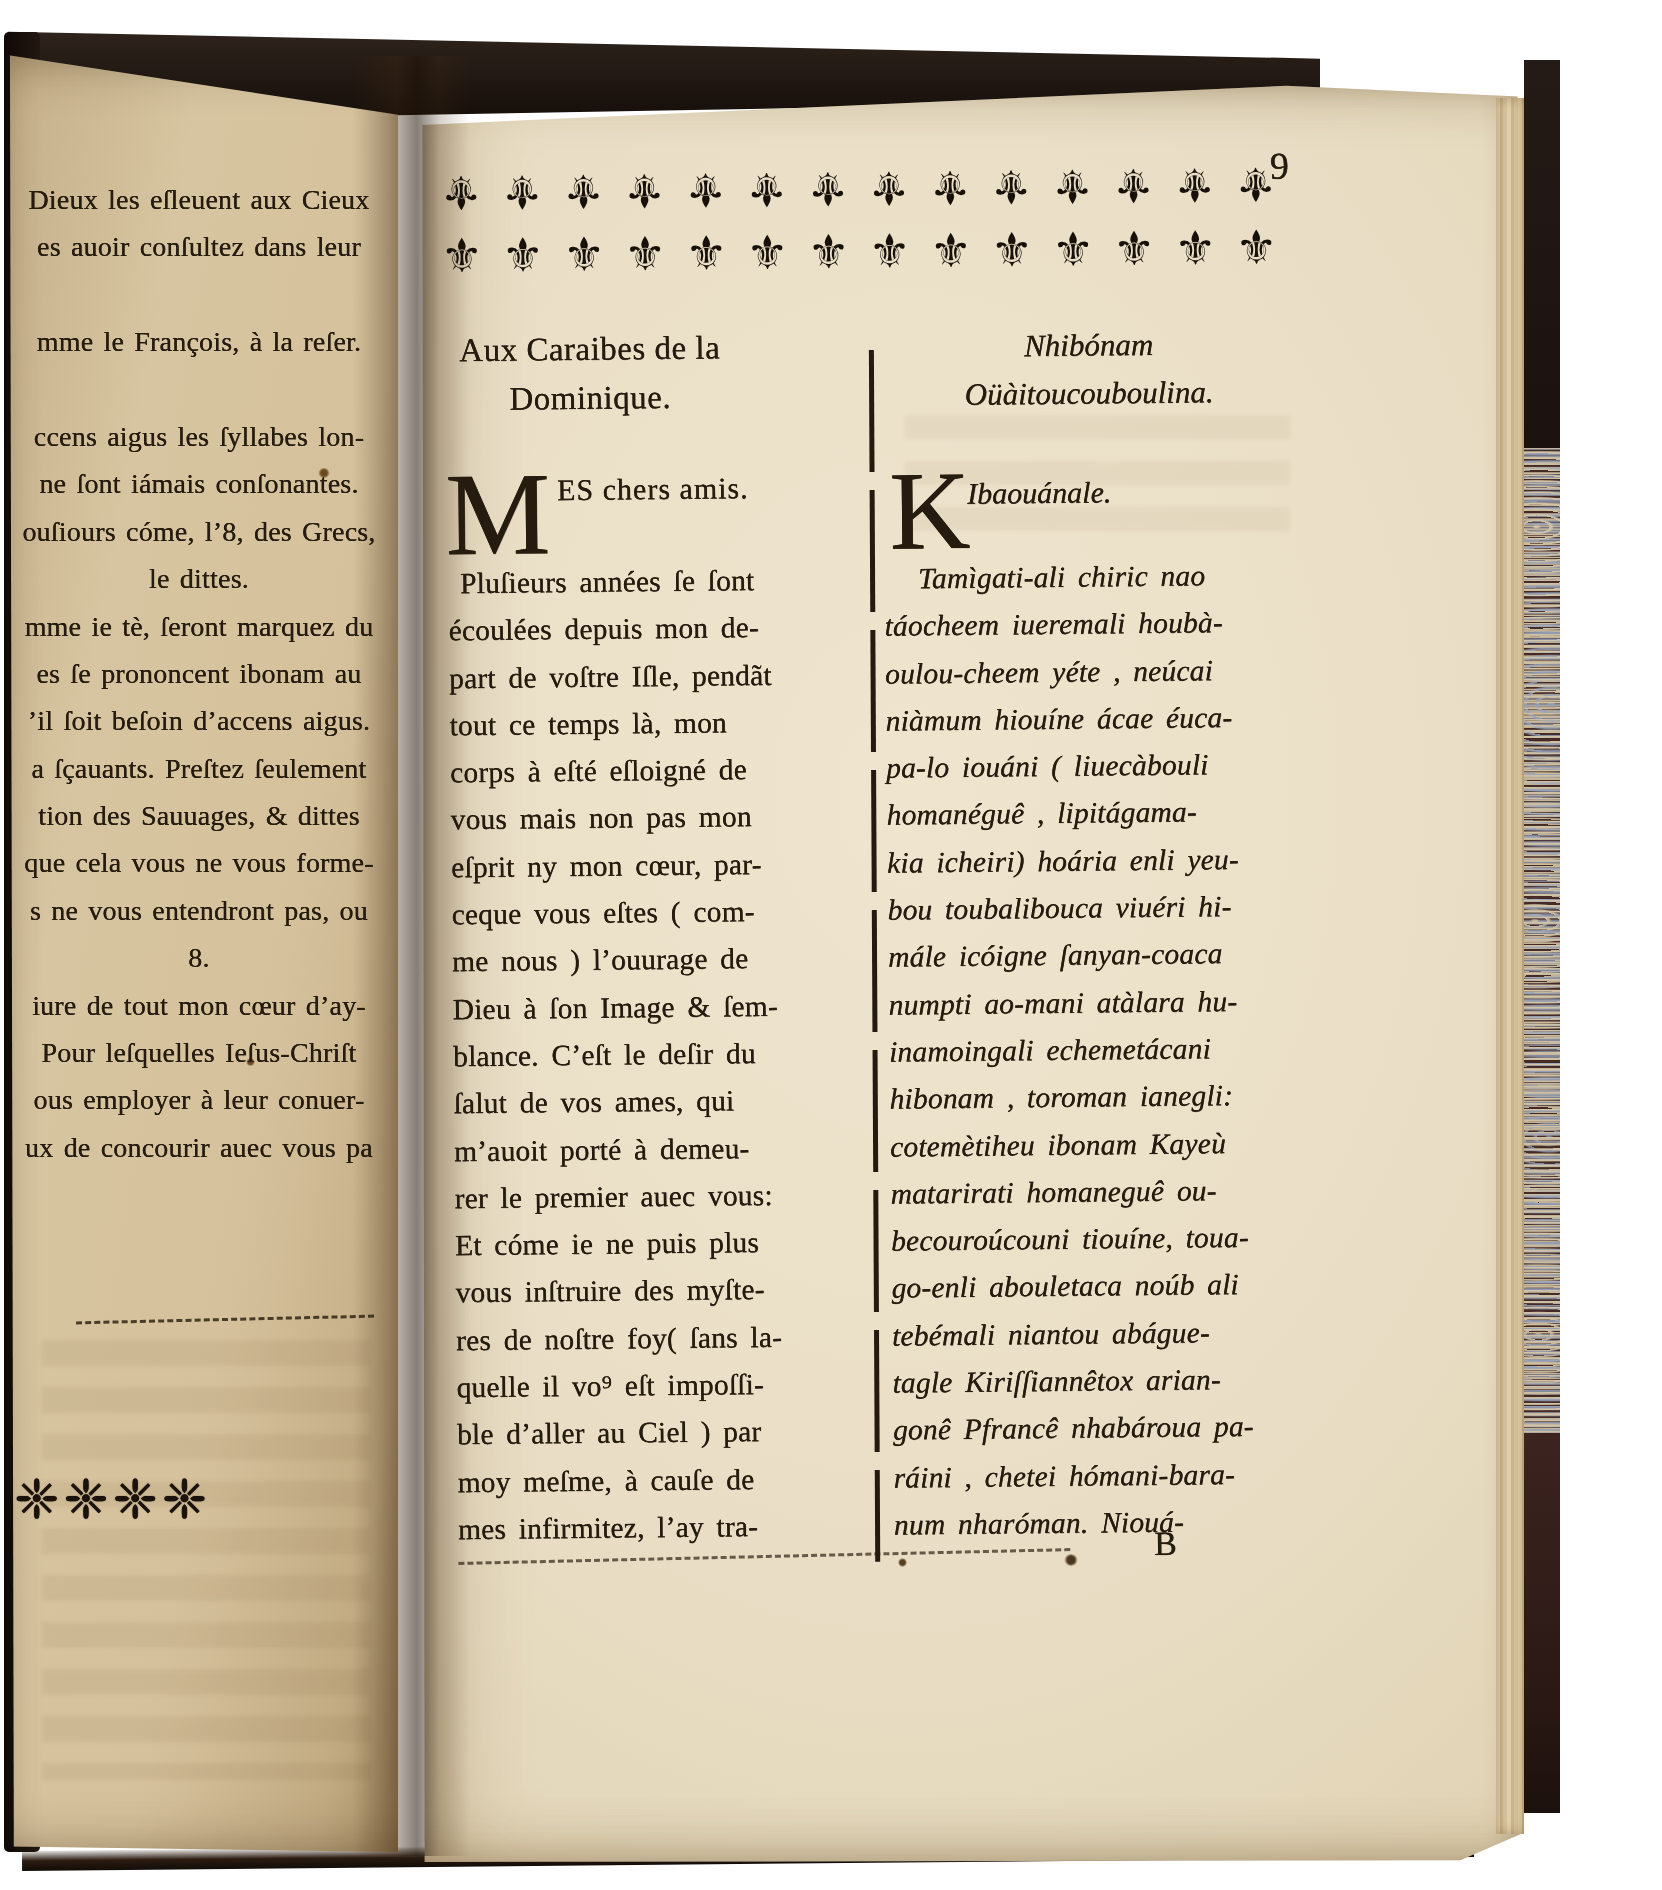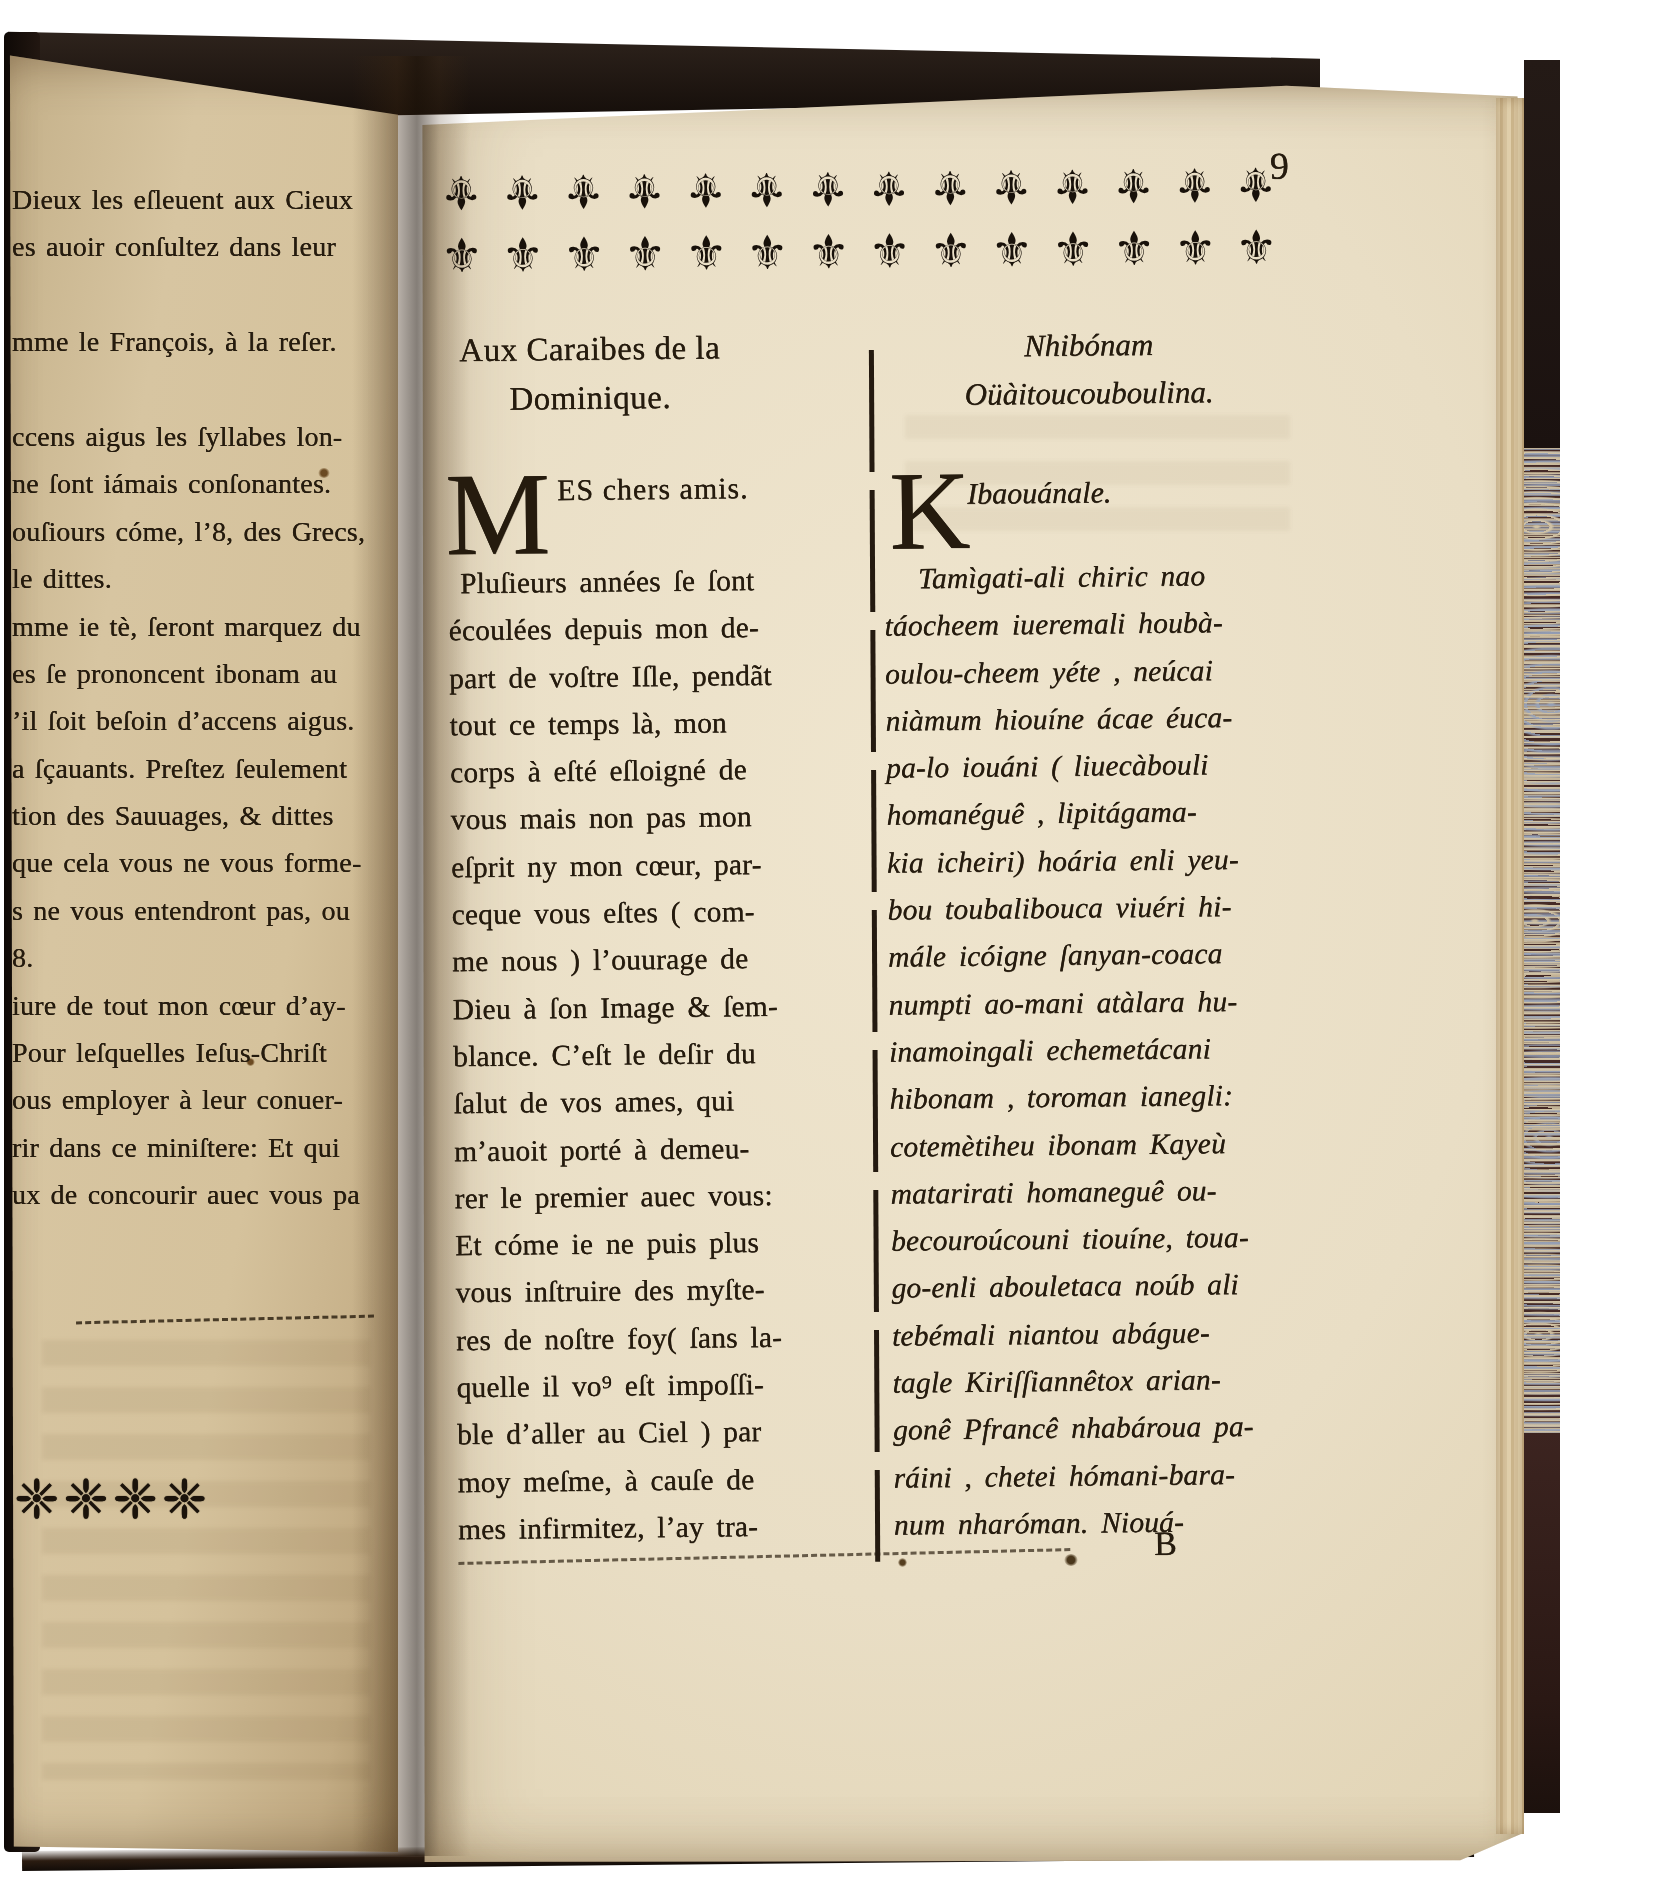--- a/index.html
+++ b/index.html
@@ -78,21 +78,21 @@
     background:repeating-linear-gradient(180deg,rgba(112,88,52,.18) 0 24px,rgba(112,88,52,0) 24px 46px);
   }
   .spot{z-index:4;border-radius:50%;pointer-events:none;}
   .spot1{left:318px;top:468px;width:12px;height:10px;background:radial-gradient(circle,#6b4a22 0 40%,rgba(107,74,34,0) 75%);}
   .spot2{left:1064px;top:1554px;width:14px;height:12px;background:radial-gradient(circle,#4a371c 0 40%,rgba(74,55,28,0) 75%);}
   .spot3{left:898px;top:1558px;width:9px;height:9px;background:radial-gradient(circle,#553e1f 0 40%,rgba(85,62,31,0) 75%);}
   .spot4{left:246px;top:1058px;width:9px;height:8px;background:radial-gradient(circle,#6b4a22 0 40%,rgba(107,74,34,0) 75%);}
   
   .ink{color:#251b0e;text-shadow:0 0 .6px rgba(37,27,14,.85),.3px .4px .5px rgba(30,20,8,.4);}
   .line{display:block;height:47.4px;line-height:47.4px;white-space:nowrap;letter-spacing:.2px;}
-  .lp-text{left:12px;top:176px;width:374px;z-index:5;font-size:28px;word-spacing:3px;}
+  .lp-text{left:12px;top:176px;width:374px;z-index:5;font-size:28px;word-spacing:3px;text-align:center;}
   .lp-rule{left:76px;top:1318px;width:298px;height:0;border-top:3px dashed rgba(48,36,20,.85);transform:rotate(-1.3deg);z-index:5;}
   .lp-orn{left:14px;top:1468px;z-index:5;font-family:"DejaVu Sans",sans-serif;font-size:54px;letter-spacing:4px;color:#1b130b;font-weight:bold;text-shadow:0 0 1px #1b130b;}
   .rp-wrap{left:0;top:0;width:1662px;height:1890px;z-index:5;transform:rotate(-.6deg);transform-origin:860px 950px;}
   .folio{left:1278px;top:148px;font-size:38px;}
   .orn-wrap{left:448px;top:156px;width:848px;}
   .orn-row{display:block;height:64px;line-height:64px;font-family:"DejaVu Sans",sans-serif;font-size:47px;letter-spacing:19px;color:#18110a;white-space:nowrap;overflow:hidden;}
   .orn-flip{transform:scaleY(-1);}
   .col-rule{
     left:872px;top:350px;width:5px;height:1212px;z-index:5;
     background:repeating-linear-gradient(180deg,#241a10 0 122px,rgba(36,26,16,0) 122px 140px);
@@ -151,21 +151,20 @@
     <span class="line">es ſe prononcent ibonam au</span>
     <span class="line">’il ſoit beſoin d’accens aigus.</span>
     <span class="line">a ſçauants. Preſtez ſeulement</span>
     <span class="line">tion des Sauuages, &amp; dittes</span>
     <span class="line">que cela vous ne vous forme-</span>
     <span class="line">s ne vous entendront pas, ou</span>
     <span class="line">8.</span>
     <span class="line">iure de tout mon cœur d’ay-</span>
     <span class="line">Pour leſquelles Ieſus-Chriſt</span>
     <span class="line">ous employer à leur conuer-</span>
-    <span class="line">rir dans ce miniſtere: Et qui</span>
     <span class="line">ux de concourir auec vous pa</span>
   </div>
 <div class="abs lp-rule"></div>
 <div class="abs lp-orn">❈❈❈❈</div>
 
 <div class="abs rp-wrap">
   <div class="abs folio ink">9</div>
   <div class="abs orn-wrap">
     <span class="orn-row orn-flip">⚜⚜⚜⚜⚜⚜⚜⚜⚜⚜⚜⚜⚜⚜⚜⚜⚜</span>
     <span class="orn-row">⚜⚜⚜⚜⚜⚜⚜⚜⚜⚜⚜⚜⚜⚜⚜⚜⚜</span>

